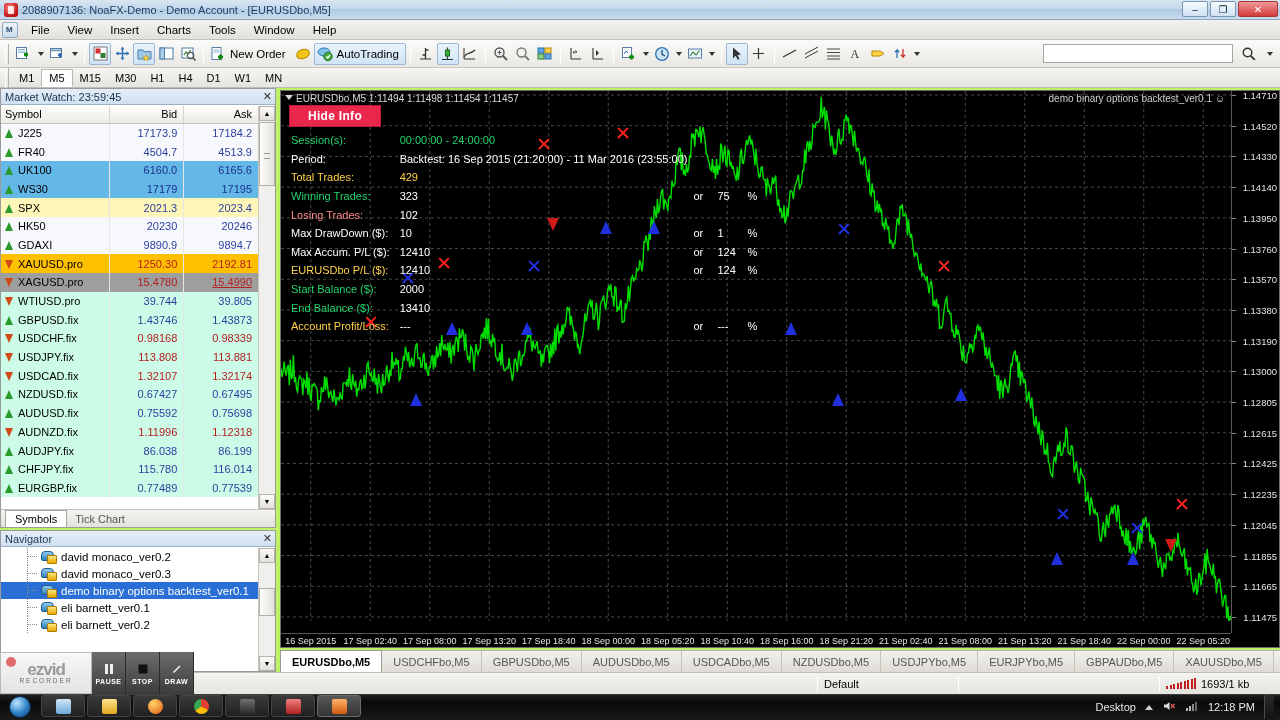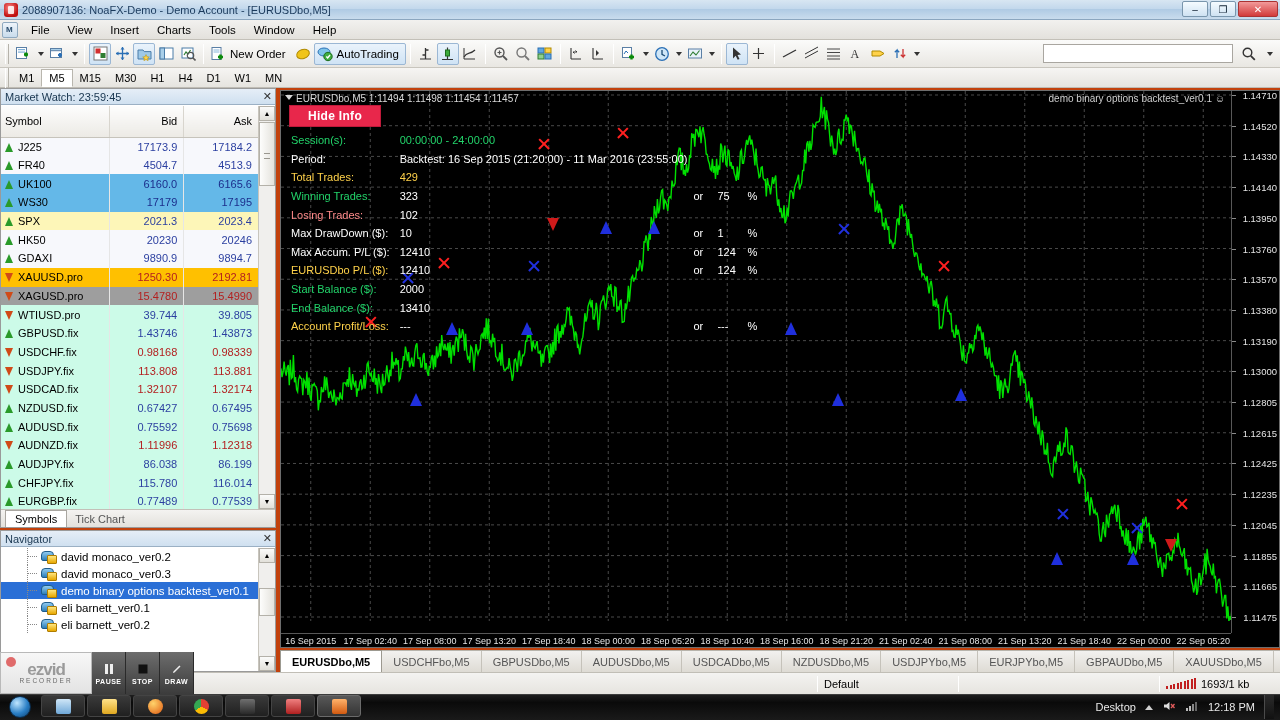--- a/index.html
+++ b/index.html
@@ -63,40 +63,40 @@
 
   
   .periodbar {
     height: 20px; background: linear-gradient(to bottom,#f6f5f3,#e6e4df);
     border-bottom: 1px solid #bfbcb4; display:flex; align-items:center; padding-left:2px;
   }
   .pb { padding: 2px 7px; font-size: 11px; color:#000; }
   .pb.active { background: #fff; border: 1px solid #b9b6ae; border-bottom-color:#fff; }
 
   
-  .workspace { position:absolute; left:0; top:88px; right:0; bottom:48px; background:#c2410c; }
+  .workspace { position:absolute; left:0; top:88px; right:0; bottom:48px; background:#bef264; }
 
   
   .leftcol { position:absolute; left:0; top:0; width:276px; bottom:0; }
   .panel { background:#fff; border:1px solid #9a9a9a; }
   .panel-head {
     height:16px; background: linear-gradient(to bottom,#e6eef7,#cfe0f0);
     border-bottom:1px solid #9bb0c4; display:flex; align-items:center;
     padding-left:4px; font-size:11px; color:#18354f; position:relative;
   }
   .panel-head .x { position:absolute; right:3px; top:1px; font-size:11px; color:#333; line-height:13px; cursor:default;}
 
   
   .mw { position:absolute; left:0; top:0; width:276px; height:440px; }
   .mw-body { position:absolute; top:17px; left:0; right:0; bottom:18px; background:#fff; overflow:hidden;}
   table.mwt { width: 258px; border-collapse: collapse; font-size: 11px; table-layout: fixed;}
   table.mwt th {
     font-weight: normal; text-align: right; padding: 2px 6px 3px 4px;
     background: linear-gradient(to bottom,#fdfdfd,#eceae5); border-bottom:1px solid #c6c3bb;
-    border-right:1px solid #d8d5ce; font-size:11px; color:#000; height:31px;
+    border-right:1px solid #d8d5ce; font-size:11px; color:#000; height:17px;
   }
   table.mwt th.sym { text-align: left; width: 108px; }
   table.mwt td { padding: 1px 6px 1px 4px; height:18.7px; text-align:right; border-right:1px solid #e6e6e6; white-space:nowrap; }
   table.mwt td.sym { text-align:left; color:#000; padding-left:4px;}
   .arrow { display:inline-block; width:9px; height:9px; margin-right:4px; vertical-align:-1px; position:relative;}
   .arrow.up::before{
     content:""; position:absolute; left:0; top:0; width:0;height:0;
     border-left:4.5px solid transparent;border-right:4.5px solid transparent;border-bottom:9px solid #2a9a2a;
   }
   .arrow.down::before{
@@ -538,21 +538,21 @@
                   <td style="color: rgb(43, 63, 160);">9894.7</td>
                 </tr>
                 <tr style="background: rgb(255, 192, 0);">
                   <td class="sym"><span class="arrow down"></span>XAUUSD.pro</td>
                   <td style="color: rgb(179, 32, 32);">1250.30</td>
                   <td style="color: rgb(179, 32, 32);">2192.81</td>
                 </tr>
                 <tr style="background: rgb(158, 158, 158);">
                   <td class="sym"><span class="arrow down"></span>XAGUSD.pro</td>
                   <td style="color: rgb(179, 32, 32);">15.4780</td>
-                  <td style="color: rgb(179, 32, 32);">15.4990</td>
+                  <td style="color: rgb(179, 32, 32); text-decoration: underline;">15.4990</td>
                 </tr>
                 <tr style="background: rgb(204, 251, 232);">
                   <td class="sym"><span class="arrow down"></span>WTIUSD.pro</td>
                   <td style="color: rgb(43, 63, 160);">39.744</td>
                   <td style="color: rgb(43, 63, 160);">39.805</td>
                 </tr>
                 <tr style="background: rgb(204, 251, 232);">
                   <td class="sym"><span class="arrow up"></span>GBPUSD.fix</td>
                   <td style="color: rgb(43, 63, 160);">1.43746</td>
                   <td style="color: rgb(43, 63, 160);">1.43873</td>

